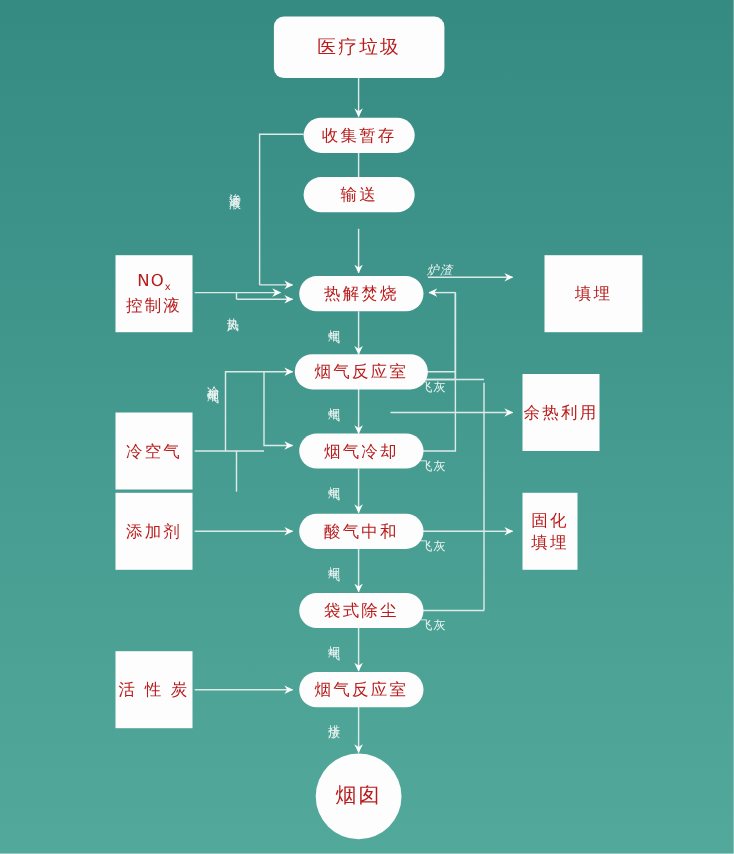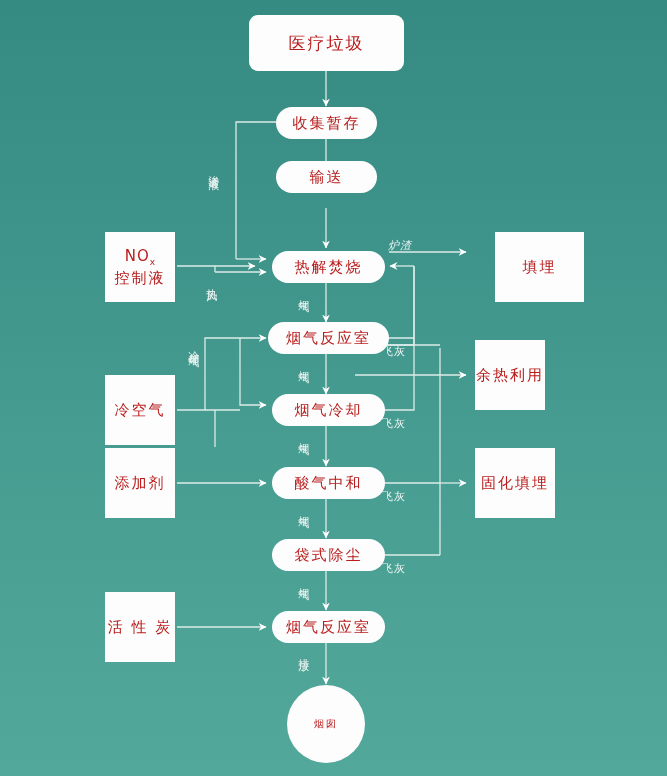--- a/index.html
+++ b/index.html
@@ -12,21 +12,21 @@
   }
   #stage{position:absolute;inset:0;}
   svg#wires{position:absolute;left:0;top:0;width:667px;height:776px;pointer-events:none;}
 
   .node{position:absolute;box-sizing:border-box;background:#fdfdfd;
         display:flex;align-items:center;justify-content:center;text-align:center;
         color:#b91c1c;letter-spacing:2px;line-height:1.35;}
   .pill{border-radius:999px;font-size:15px;}
   .rect{font-size:15px;}
   .roundrect{border-radius:9px;font-size:17px;}
-  .circle{border-radius:50%;font-size:10px;}
+  .circle{border-radius:50%;font-size:19px;}
   .sub{font-size:9px;vertical-align:sub;letter-spacing:0;}
 
   .elabel{position:absolute;color:#e9f3f1;font-size:11px;letter-spacing:1px;
           line-height:1.15;white-space:pre-line;}
   .vlabel{writing-mode:vertical-rl;text-orientation:upright;letter-spacing:2px;}
 </style>
 </head>
 <body>
 
 <div id="stage">
@@ -152,21 +152,21 @@
   </div>
 
   <div class="node rect" style="left:482px;top:232px;width:89px;height:70px;margin-left:13px;">
     <span>填埋</span>
   </div>
 
   <div class="node rect" style="left:475px;top:340px;width:70px;height:70px;">
     <span>余热利用</span>
   </div>
 
-  <div class="node rect" style="left:475px;top:448px;width:80px;height:70px;">
+  <div class="node rect" style="left:475px;top:448px;width:50px;height:70px;">
     <span>固化填埋</span>
   </div>
 
   <div class="elabel vlabel" style="left:206px;top:166px;">渗透液</div>
 
   <div class="elabel vlabel" style="left:204px;top:280px;">热风</div>
 
   <div class="elabel vlabel" style="left:186px;top:342px;">冷却烟气</div>
 
   <div class="elabel" style="left:388px;top:240px;font-style:italic;">炉渣</div>

